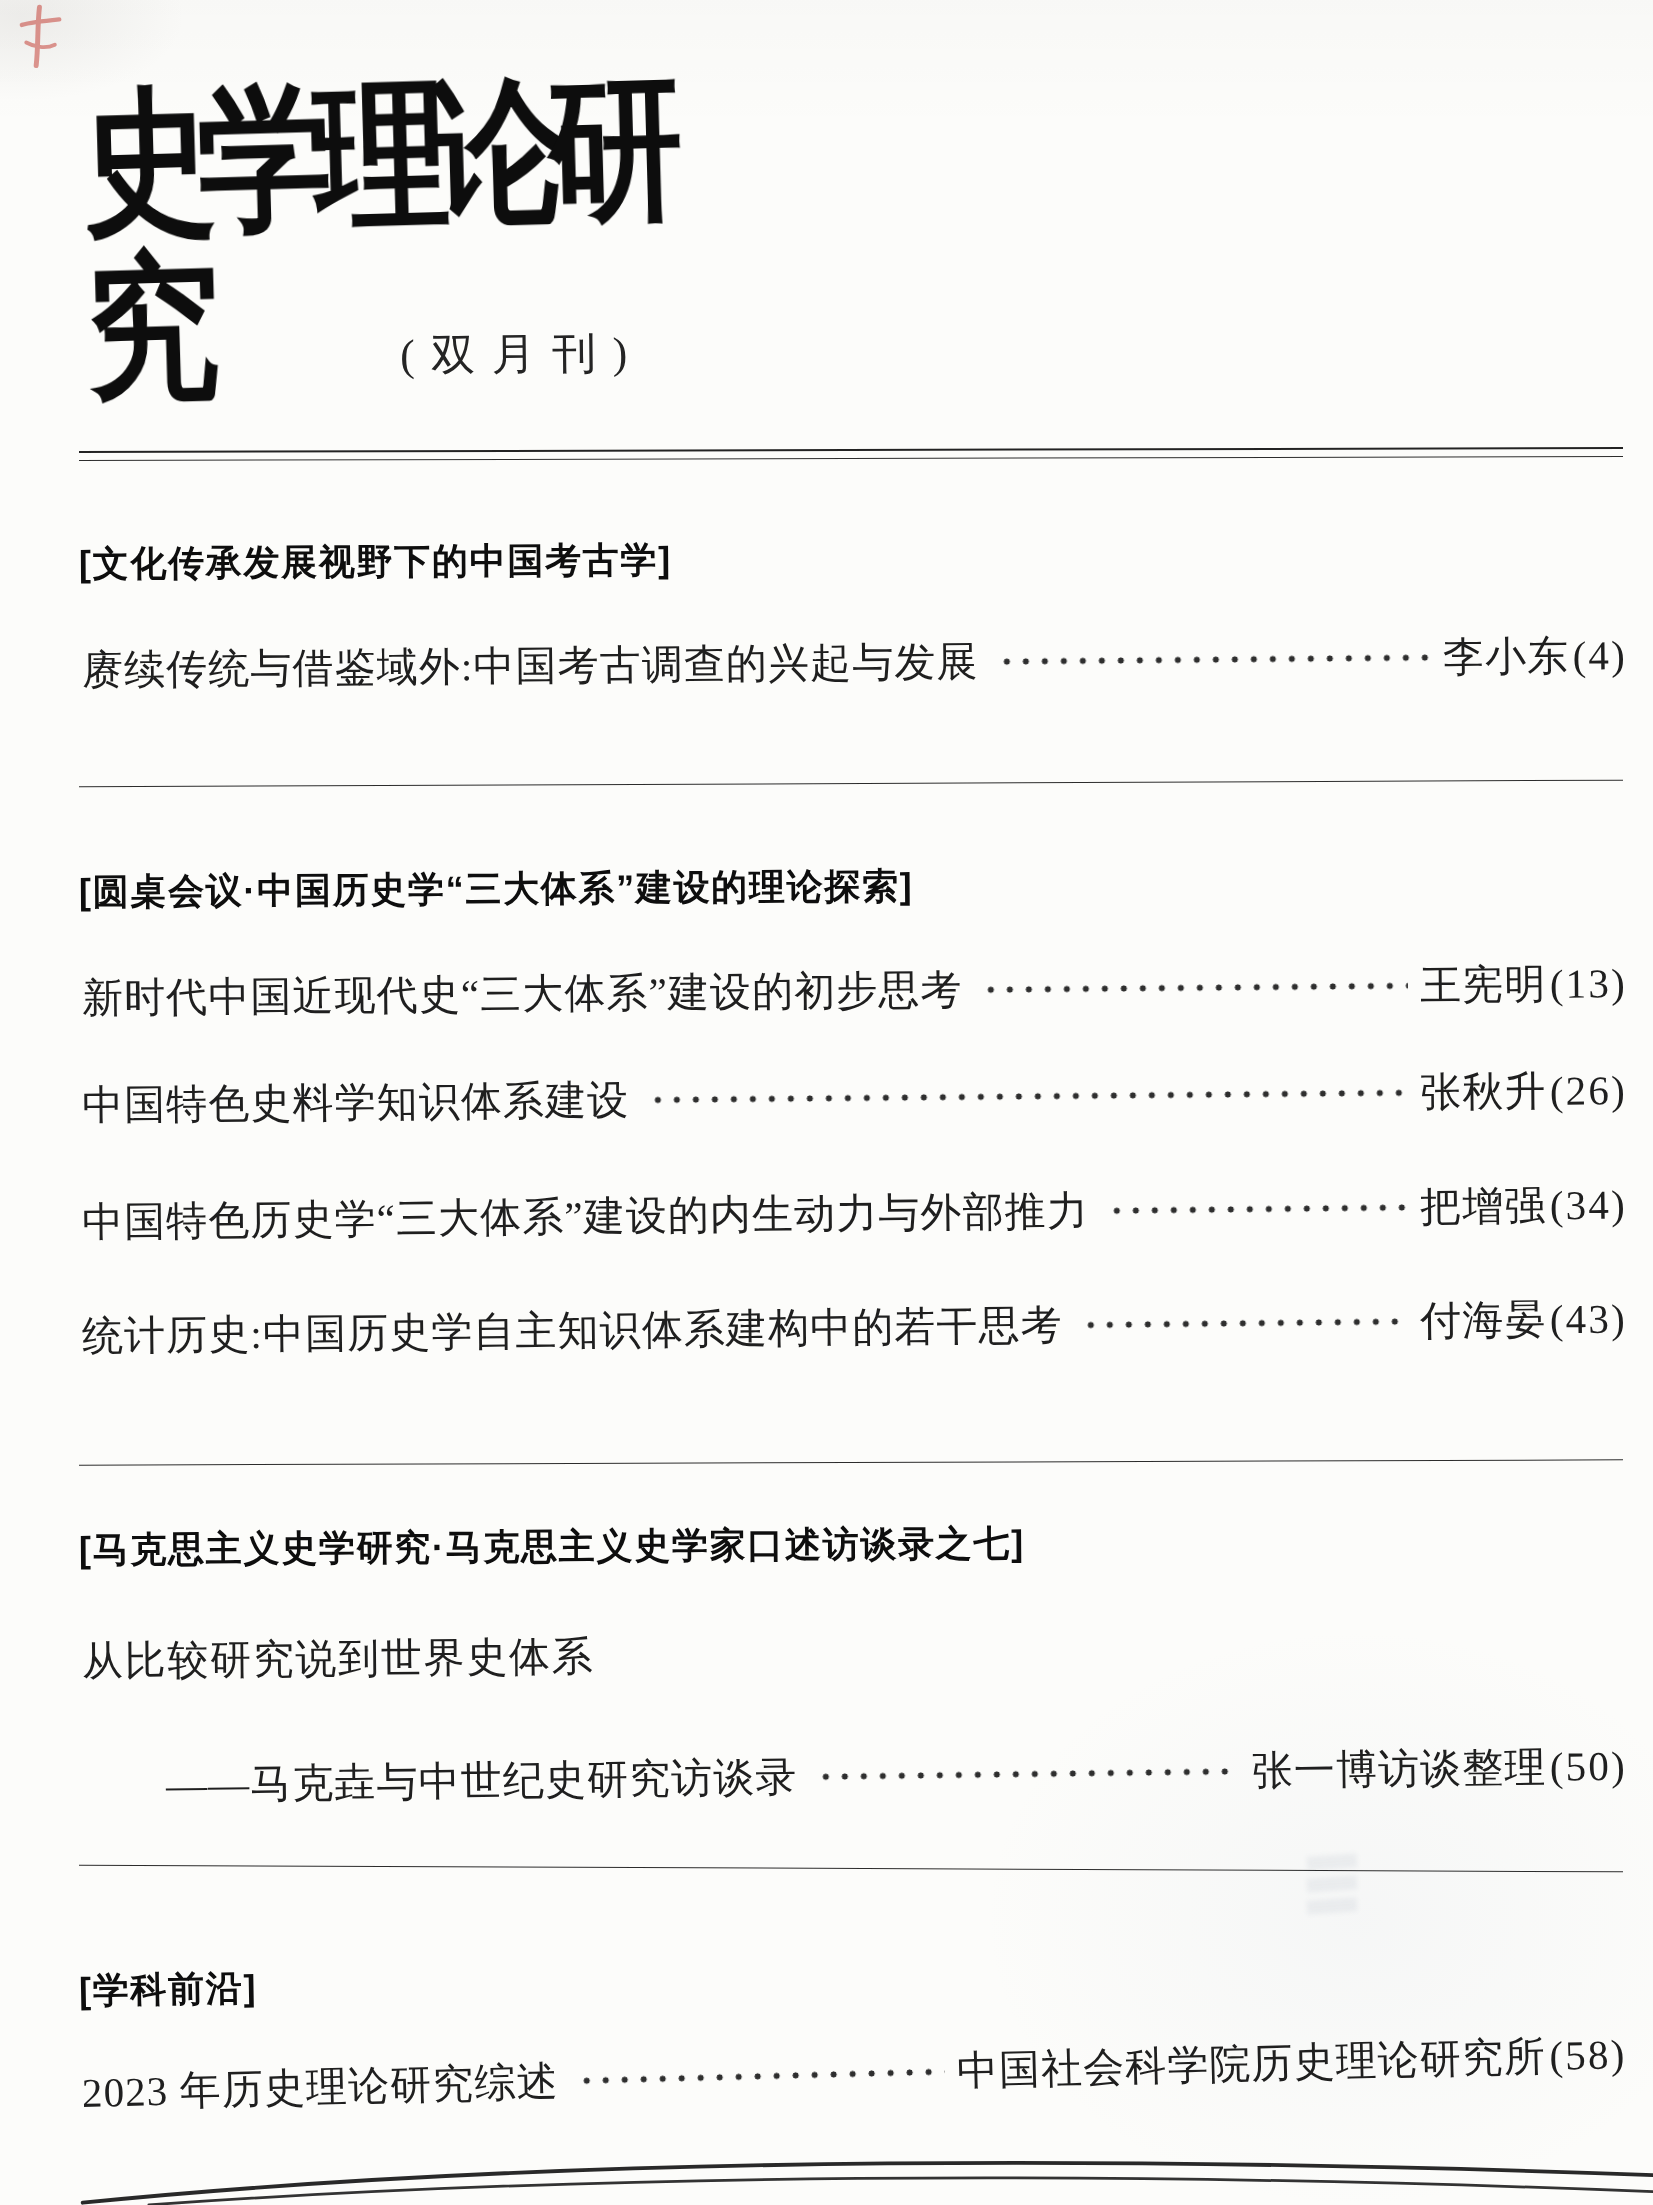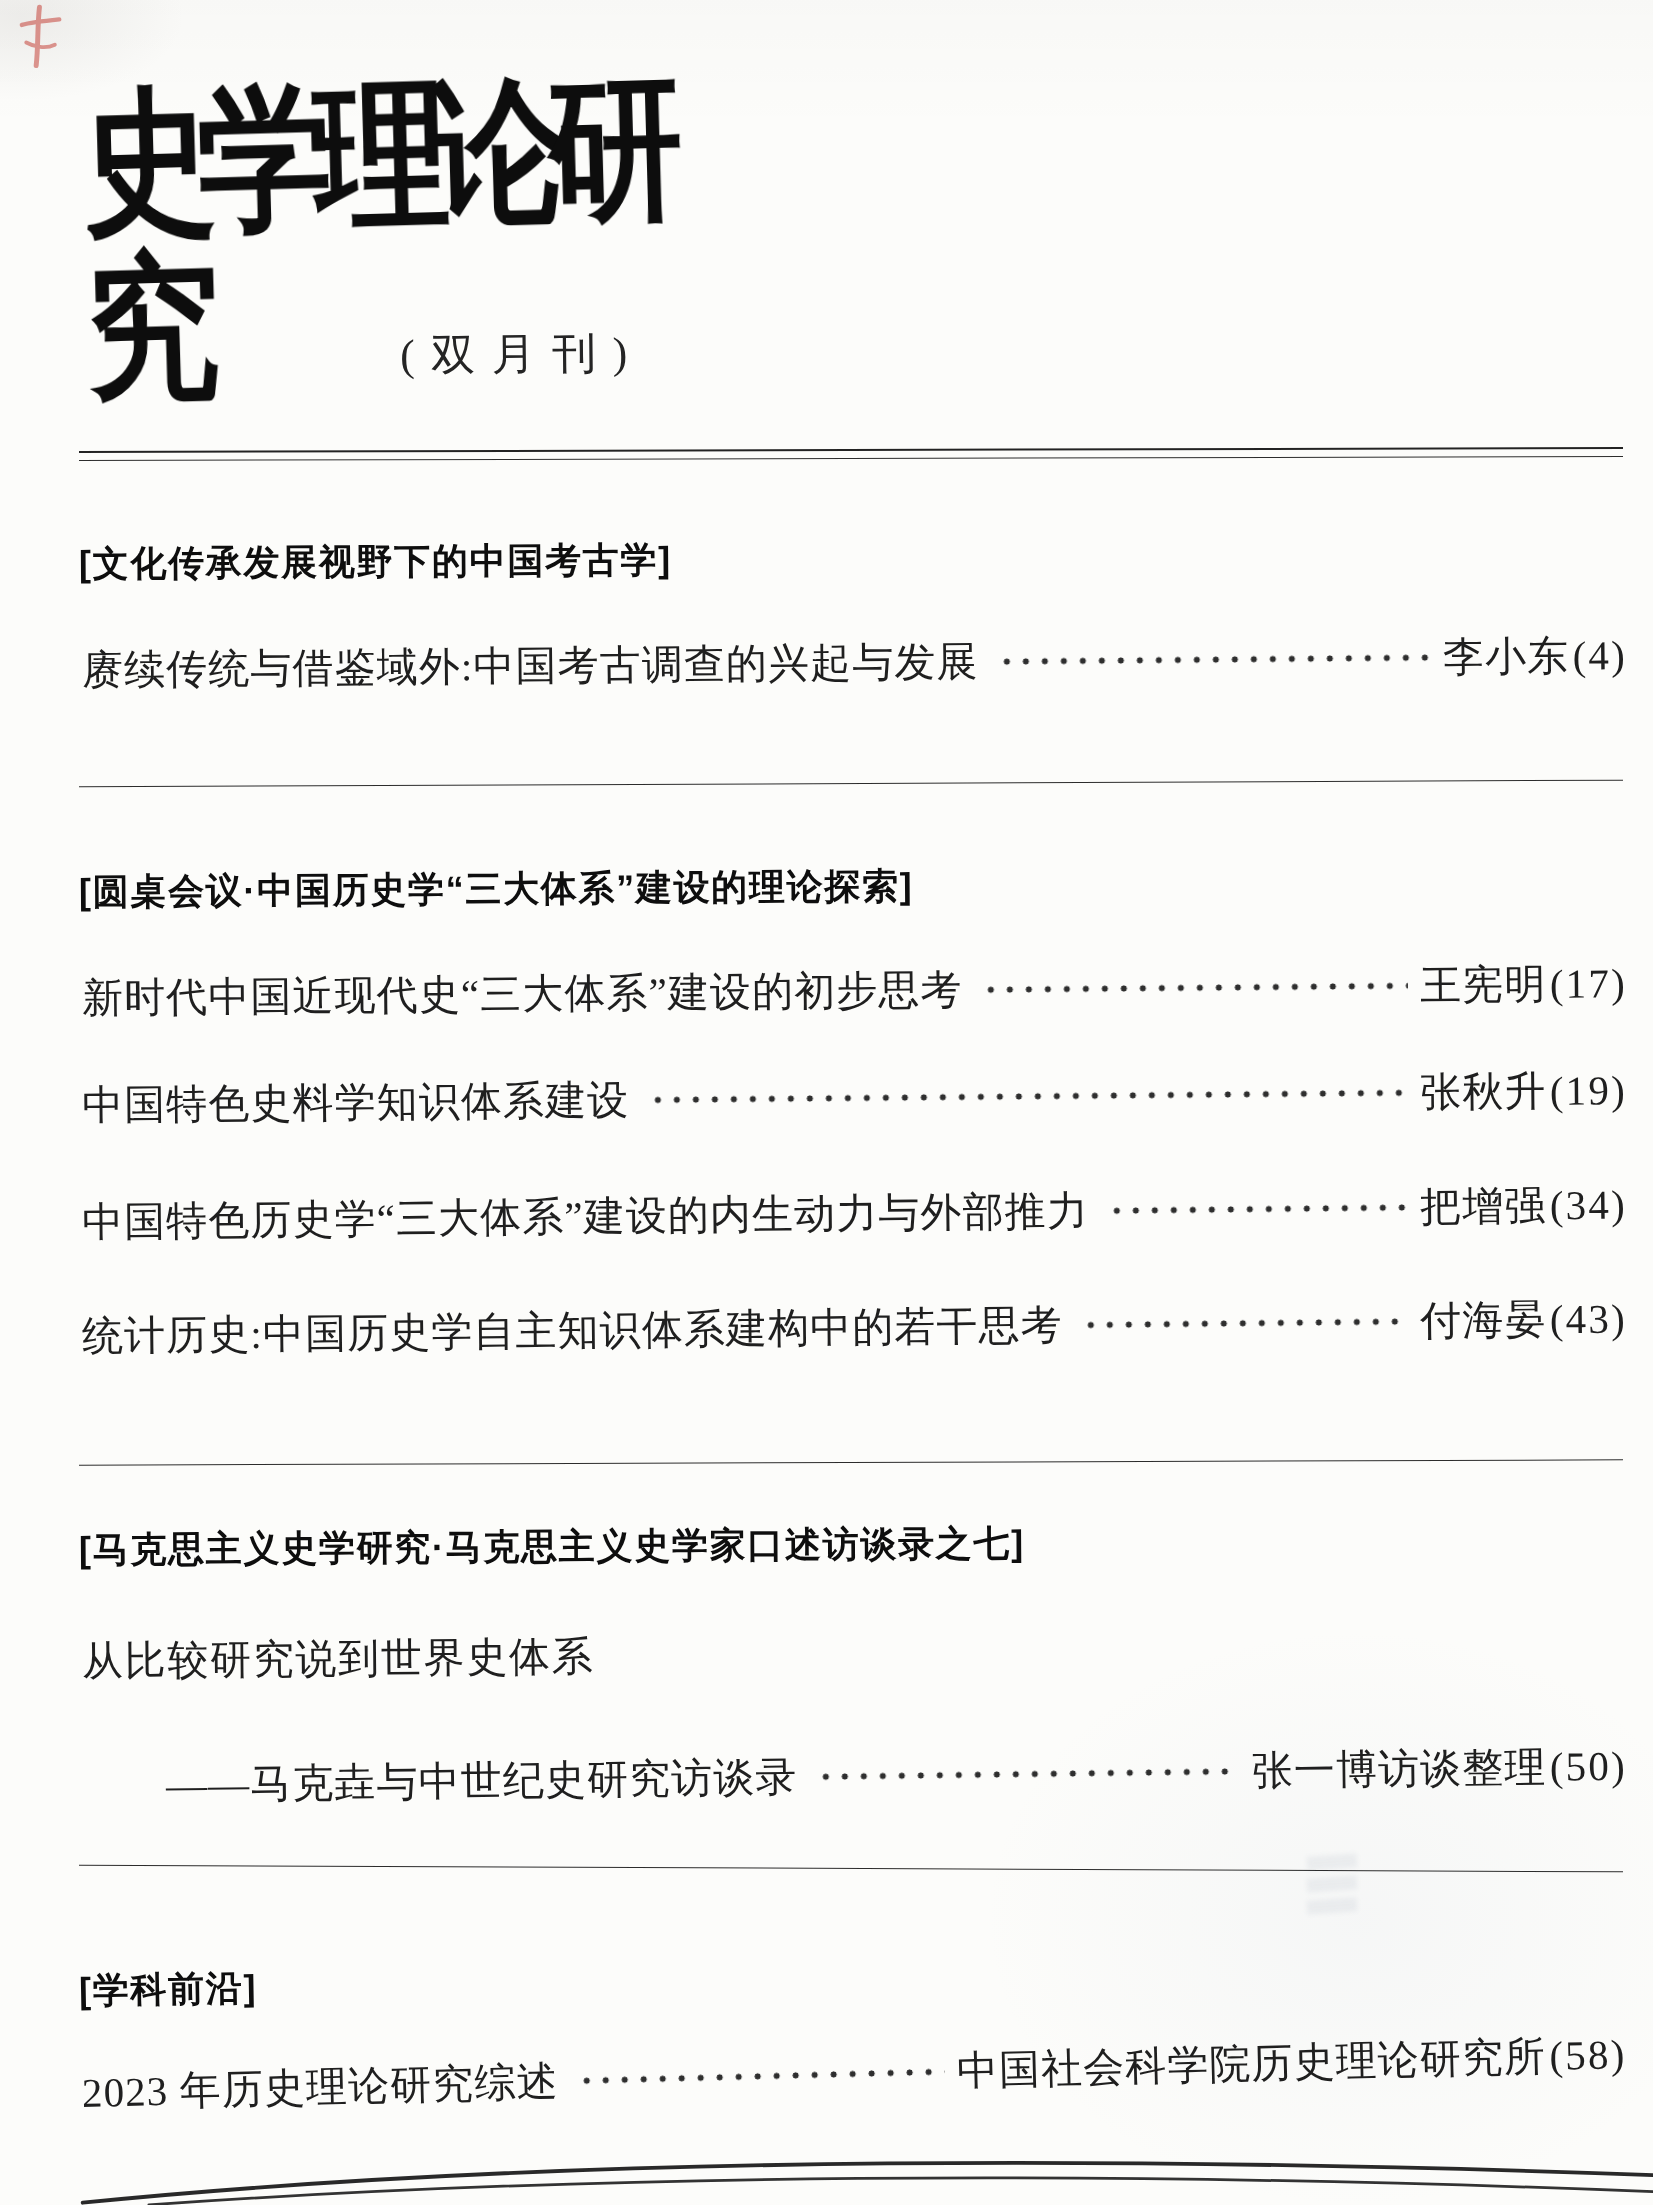--- a/index.html
+++ b/index.html
@@ -99,28 +99,28 @@
 </div>
 
 <div class="rule thin" style="top:783px;transform:rotate(-0.25deg);"></div>
 
 <div class="sec-header t-04" style="top:867px;">[圆桌会议·中国历史学“三大体系”建设的理论探索]</div>
 
 <div class="row t-05" style="top:968px;">
   <span class="title">新时代中国近现代史“三大体系”建设的初步思考</span>
   <span class="dots"></span>
   <span class="author">王宪明</span>
-  <span class="pagenum">(17)</span>
+  <span class="pagenum">(13)</span>
 </div>
 
 <div class="row t-05" style="top:1075px;">
   <span class="title">中国特色史料学知识体系建设</span>
   <span class="dots"></span>
   <span class="author">张秋升</span>
-  <span class="pagenum">(19)</span>
+  <span class="pagenum">(26)</span>
 </div>
 
 <div class="row t-06" style="top:1192px;">
   <span class="title">中国特色历史学“三大体系”建设的内生动力与外部推力</span>
   <span class="dots"></span>
   <span class="author">把增强</span>
   <span class="pagenum">(34)</span>
 </div>
 
 <div class="row t-06" style="top:1306px;">

